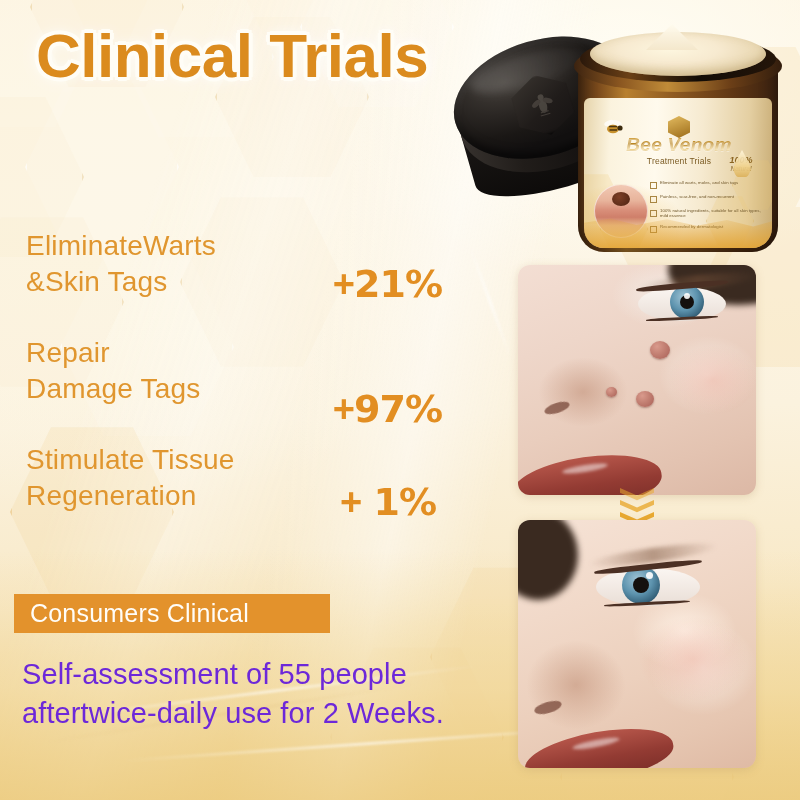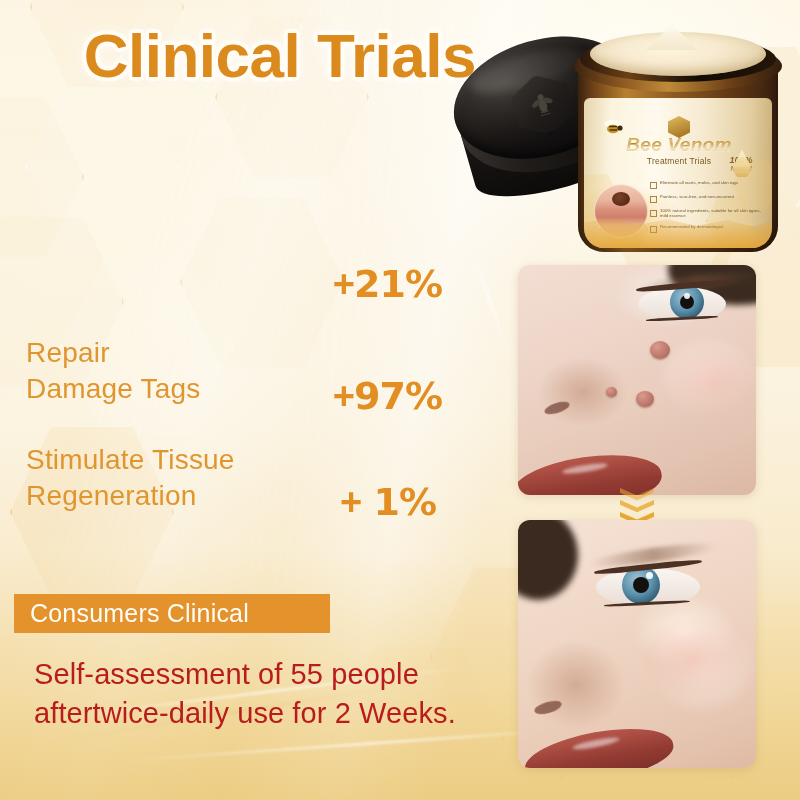--- a/index.html
+++ b/index.html
@@ -38,44 +38,44 @@
 
   
   .headline{position:absolute;left:36px;top:26px;width:440px;
     font-size:62px;line-height:.96;font-weight:bold;letter-spacing:-.5px;
     color:#DB8B1E;
     text-shadow:
       -3px -3px 0 #fffdf6, 3px -3px 0 #fffdf6, -3px 3px 0 #fffdf6, 3px 3px 0 #fffdf6,
       0 -4px 0 #fffdf6, 0 4px 0 #fffdf6, -4px 0 0 #fffdf6, 4px 0 0 #fffdf6,
       0 0 12px rgba(255,255,255,.95), 0 0 22px rgba(255,255,255,.8);
   }
-  .headline .l2{display:block;text-align:right;}
+  .headline .l2{display:block;}
 
   
   .benefits{position:absolute;left:26px;top:228px;width:420px;}
   .brow{position:relative;height:107px;}
   .btext{position:absolute;left:0;top:0;width:290px;
     font-size:28px;line-height:1.27;color:#E0962F;font-weight:normal;letter-spacing:.2px;}
   .bpct{position:absolute;right:4px;
     font-size:38px;font-weight:bold;color:#E28E22;
     font-family:"DejaVu Sans",sans-serif;
     letter-spacing:-1px;white-space:nowrap;}
   .bpct .plus{font-family:"Liberation Sans",sans-serif;font-weight:bold;}
   .brow.r1 .bpct{top:34px;}
-  .brow.r2 .bpct{top:39px;}
+  .brow.r2 .bpct{top:52px;}
   .brow.r3 .bpct{top:38px;right:10px;}
 
   
   .banner{position:absolute;left:14px;top:594px;width:316px;height:39px;
     background:#E3922C;display:flex;align-items:center;}
   .banner span{color:#fffdf8;font-size:25px;padding-left:16px;letter-spacing:.2px;}
 
   
   .footnote{position:absolute;left:22px;top:655px;width:440px;
-    font-size:29px;line-height:1.33;color:#b91c1c;letter-spacing:.1px;margin-left:12px;}
+    font-size:29px;line-height:1.33;color:#6d28d9;letter-spacing:.1px;}
 
   
   .product{position:absolute;left:438px;top:14px;width:360px;height:250px;}
 
   .lid{position:absolute;left:20px;top:22px;width:190px;height:180px;
     transform:rotate(-16deg);}
   .lid-side{position:absolute;left:4px;top:34px;width:178px;height:118px;border-radius:50%/22%;
     background:linear-gradient(180deg,#2b2724 0%,#191614 40%,#0d0b0a 100%);}
   .lid-side2{position:absolute;left:4px;top:20px;width:178px;height:112px;border-radius:50%;
     background:linear-gradient(100deg,#3a3531 0%,#211d1a 35%,#141110 70%,#2a2622 100%);}
@@ -224,20 +224,22 @@
   <div class="bg-streak" style="left:120px;top:742px;width:500px;transform:rotate(-4deg);"></div>
   <div class="bg-dark-streak" style="left:40px;top:712px;width:380px;transform:rotate(-9deg);"></div>
   <div class="bg-streak" style="left:430px;top:300px;width:120px;transform:rotate(70deg);"></div>
 
   <div class="headline">
     <span class="l2">Clinical Trials</span>
   </div>
 
   <div class="benefits">
     <div class="brow r1">
+      <div class="btext" style="white-space: pre-line;">EliminateWarts
+&amp;Skin Tags</div>
       <div class="bpct"><span class="plus">+</span><span>21%</span></div>
     </div>
     <div class="brow r2">
       <div class="btext" style="white-space: pre-line;">Repair
 Damage Tags</div>
       <div class="bpct"><span class="plus">+</span><span>97%</span></div>
     </div>
     <div class="brow r3">
       <div class="btext" style="white-space: pre-line;">Stimulate Tissue
 Regeneration</div>

